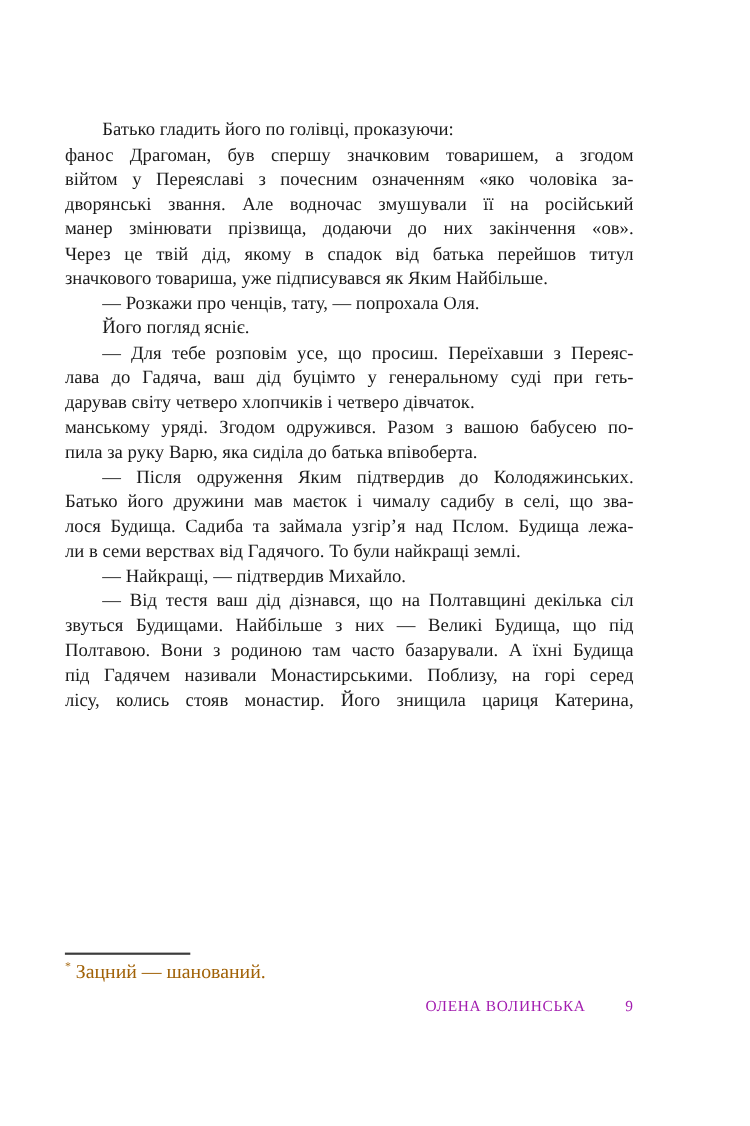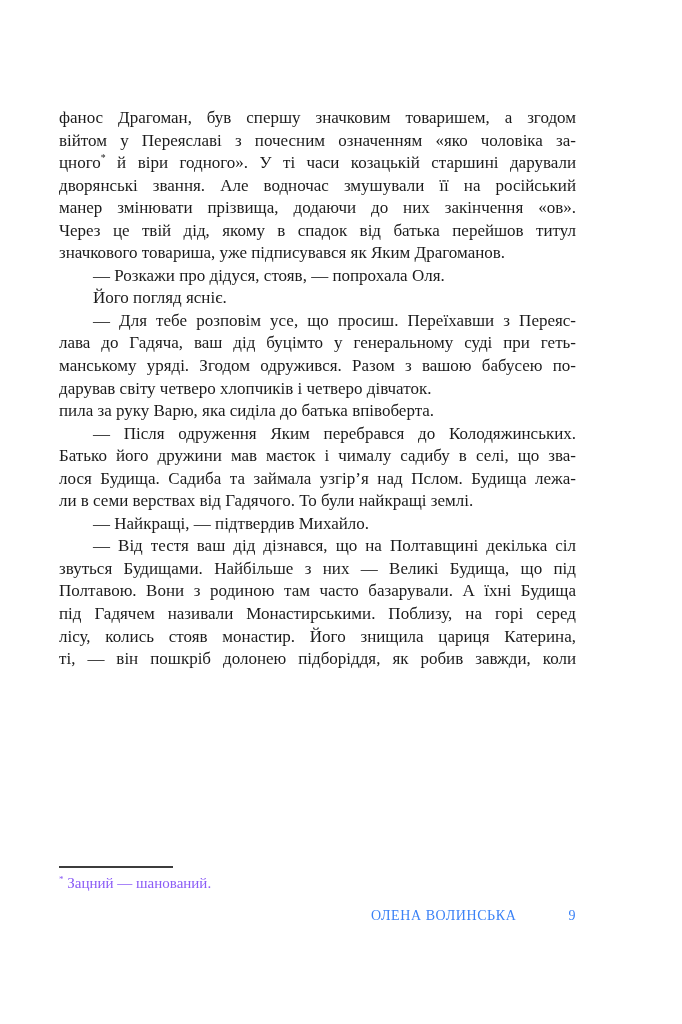--- a/index.html
+++ b/index.html
@@ -46,92 +46,92 @@
     left: 59px;
     top: 866px;
     width: 517px;
   }
   .fn-rule {
     width: 114px;
     border-top: 2px solid #3c3c3c;
     margin: 0 0 6px 0;
   }
   .fn-text {
-    font-size: 15px;
+    font-size: 18px;
     line-height: 19px;
-    color: #8b5cf6;
+    color: #a16207;
   }
   .fn-text sup {
     font-size: 0.6em;
     line-height: 0;
     vertical-align: super;
   }
   .footer {
     position: absolute;
     left: 59px;
     top: 908px;
     width: 517px;
     display: flex;
     justify-content: flex-end;
     align-items: baseline;
     font-size: 14px;
     letter-spacing: 0.6px;
-    color: #3b82f6;
-    gap: 16px;
+    color: #a21caf;
   }
   .footer .pagenum {
     margin-left: 36px;
   }
 </style>
 </head>
 <body>
 
 <div class="page">
 
   <div class="body-text">
       <div class="para">
+        <div class="line first last">Батько гладить його по голівці, проказуючи:</div>
+      </div>
+      <div class="para">
         <div class="line">фанос Драгоман, був спершу значковим товаришем, а згодом</div>
         <div class="line">війтом у Переяславі з почесним означенням «яко чоловіка за-</div>
-        <div class="line">цного<sup class="fnref">*</sup> й віри годного». У ті часи козацькій старшині дарували</div>
         <div class="line">дворянські звання. Але водночас змушували її на російський</div>
         <div class="line">манер змінювати прізвища, додаючи до них закінчення «ов».</div>
         <div class="line">Через це твій дід, якому в спадок від батька перейшов титул</div>
-        <div class="line last">значкового товариша, уже підписувався як Яким Драгоманов.</div>
+        <div class="line last">значкового товариша, уже підписувався як Яким Найбільше.</div>
       </div>
       <div class="para">
-        <div class="line first last">— Розкажи про дідуся, стояв, — попрохала Оля.</div>
+        <div class="line first last">— Розкажи про ченців, тату, — попрохала Оля.</div>
       </div>
       <div class="para">
         <div class="line first last">Його погляд ясніє.</div>
       </div>
       <div class="para">
         <div class="line first">— Для тебе розповім усе, що просиш. Переїхавши з Переяс-</div>
         <div class="line">лава до Гадяча, ваш дід буцімто у генеральному суді при геть-</div>
+        <div class="line last">дарував світу четверо хлопчиків і четверо дівчаток.</div>
         <div class="line">манському уряді. Згодом одружився. Разом з вашою бабусею по-</div>
-        <div class="line last">дарував світу четверо хлопчиків і четверо дівчаток.</div>
       </div>
       <div class="para">
         <div class="line last">пила за руку Варю, яка сиділа до батька впівоберта.</div>
       </div>
       <div class="para">
-        <div class="line first">— Після одруження Яким перебрався до Колодяжинських.</div>
+        <div class="line first">— Після одруження Яким підтвердив до Колодяжинських.</div>
         <div class="line">Батько його дружини мав маєток і чималу садибу в селі, що зва-</div>
         <div class="line">лося Будища. Садиба та займала узгір’я над Пслом. Будища лежа-</div>
         <div class="line last">ли в семи верствах від Гадячого. То були найкращі землі.</div>
       </div>
       <div class="para">
         <div class="line first last">— Найкращі, — підтвердив Михайло.</div>
       </div>
       <div class="para">
         <div class="line first">— Від тестя ваш дід дізнався, що на Полтавщині декілька сіл</div>
         <div class="line">звуться Будищами. Найбільше з них — Великі Будища, що під</div>
         <div class="line">Полтавою. Вони з родиною там часто базарували. А їхні Будища</div>
         <div class="line">під Гадячем називали Монастирськими. Поблизу, на горі серед</div>
         <div class="line">лісу, колись стояв монастир. Його знищила цариця Катерина,</div>
-        <div class="line">ті, — він пошкріб долонею підборіддя, як робив завжди, коли</div>
       </div>
     </div>
 
   <div class="footnote">
     <div class="fn-rule"></div>
     <div class="fn-text"><sup>*</sup> <span>Зацний — шанований.</span></div>
   </div>
 
   <div class="footer">
     <span class="author">ОЛЕНА ВОЛИНСЬКА</span>

